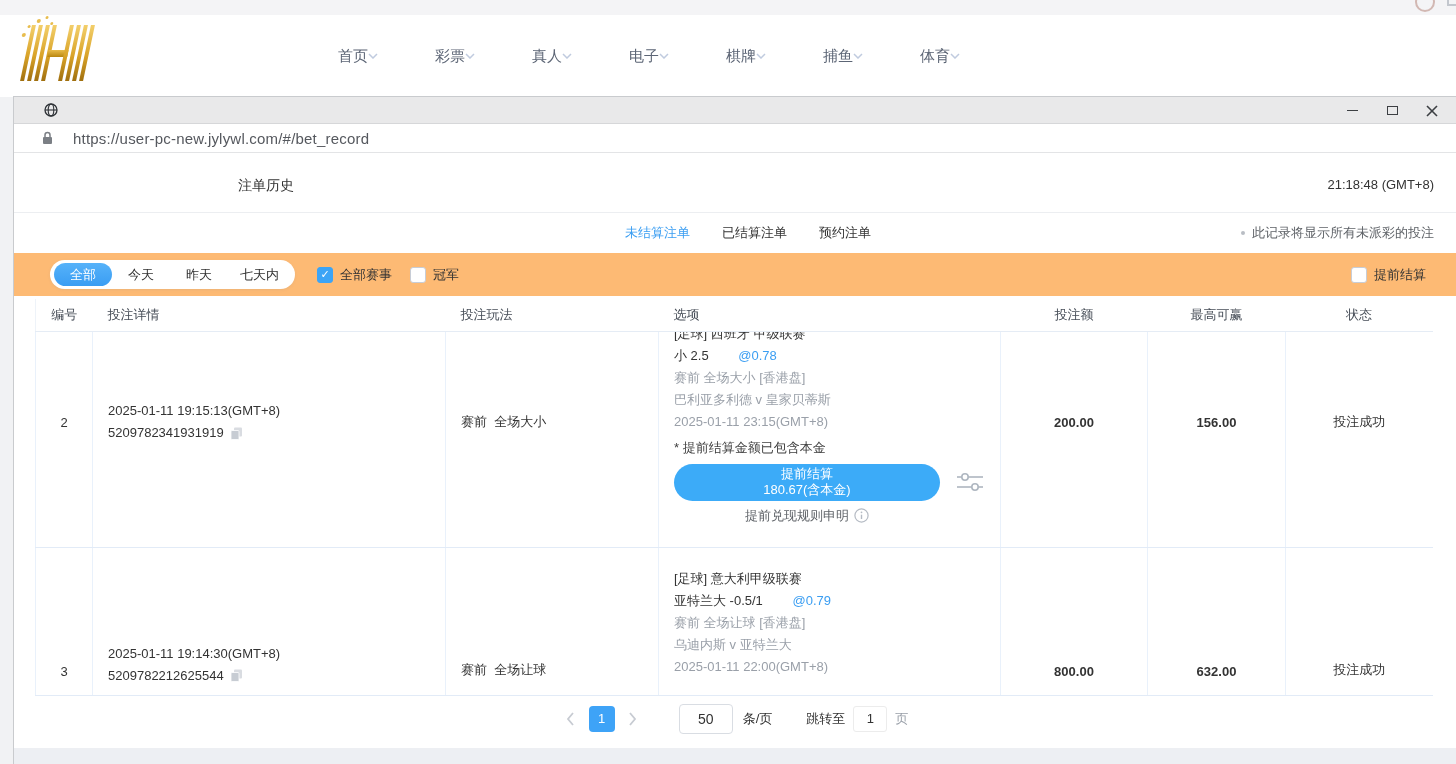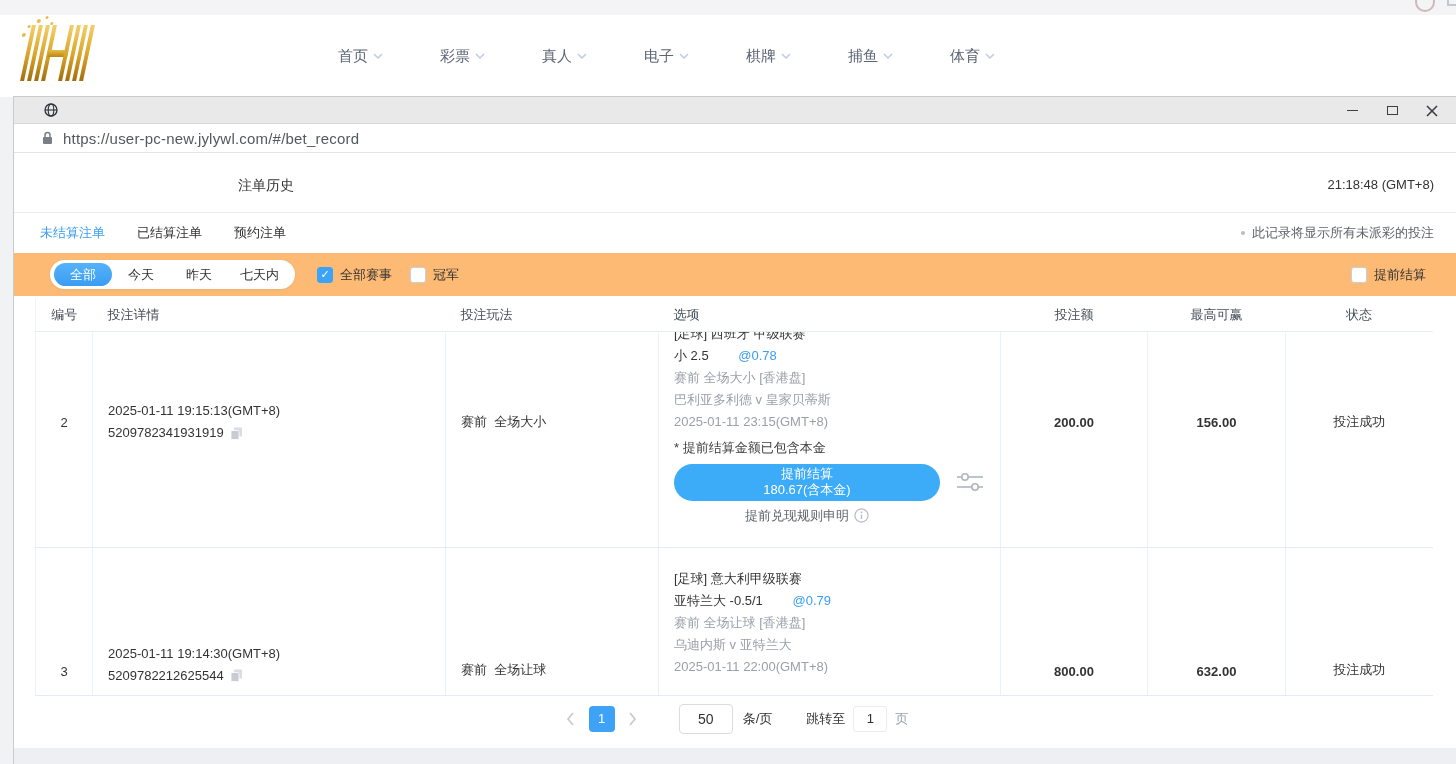--- a/index.html
+++ b/index.html
@@ -20,43 +20,43 @@
                     background:linear-gradient(180deg,#f3cf6b 0%,#d9a328 55%,#a06f0e 100%); }
   .logo-mark .b1{left:14px;} .logo-mark .b2{left:21px;} .logo-mark .b3{left:28px;} .logo-mark .b4{left:35px;}
   .logo-mark .b5{left:52px;} .logo-mark .b6{left:59px;} .logo-mark .b7{left:66px;} .logo-mark .b8{left:73px;}
   .logo-mark .cross { position:absolute; left:36px; top:27px; width:20px; height:7px;
                       background:linear-gradient(180deg,#e9bc4a,#b9860f); }
   .logo-dot { position:absolute; width:4px; height:4px; border-radius:50%; background:#e8bd4e; }
   .logo-text { font-style:italic; font-weight:900; font-size:41px; letter-spacing:1px; margin-left:2px;
                background:linear-gradient(180deg,#f6d97e 5%,#ddab2e 55%,#a8770e 100%);
                -webkit-background-clip:text; background-clip:text; color:transparent; }
   .nav-items { position:absolute; left:338px; top:0; height:82px; display:flex; align-items:center; gap:57px; }
-  .nav-item { display:flex; align-items:center; gap:5px; font-size:15px; color:#5c6575; cursor:pointer; }
+  .nav-item { display:flex; align-items:center; font-size:15px; color:#5c6575; cursor:pointer; }
 
   
   .browser { position:absolute; left:14px; top:97px; width:1442px; height:667px; background:#ffffff;
              box-shadow:0 0 0 1px #c9cbce; }
   .title-bar { position:relative; height:27px; background:#e9e9ea; border-bottom:1px solid #d6d7d9;
                display:flex; align-items:center; padding-left:30px; }
   .title-bar .win-title { font-size:12px; color:#1d1f23; margin-left:8px; }
   .win-controls { position:absolute; right:4px; top:0; height:27px; display:flex; align-items:center; }
   .win-btn { width:40px; height:27px; display:flex; align-items:center; justify-content:center; cursor:pointer; }
   .ic-min { width:11px; height:0; border-top:1.6px solid #3c3f43; }
   .ic-max { width:11px; height:9px; border:1.6px solid #3c3f43; }
   .url-bar { height:29px; background:#fff; border-bottom:1px solid #e3e4e6; display:flex; align-items:center;
              padding-left:28px; }
-  .url-text { font-size:15px; color:#55585e; margin-left:10px; letter-spacing:.2px; }
+  .url-text { font-size:15px; color:#55585e; margin-left:20px; letter-spacing:.2px; }
 
   
   .content { position:relative; height:610px; background:#fff; }
   .page-header { height:60px; border-bottom:1px solid #eceef1; position:relative; }
   .page-title { position:absolute; left:224px; top:24px; font-size:14px; color:#333; }
   .clock { position:absolute; right:22px; top:24px; font-size:13px; color:#333; }
 
-  .tabs-row { height:40px; position:relative; display:flex; align-items:center; padding-left:26px; gap:32px; }
+  .tabs-row { height:40px; position:relative; display:flex; align-items:center; padding-left:26px; gap:32px;justify-content:center; }
   .tab { font-size:13px; color:#333; cursor:pointer; }
   .tab.active { color:#3b9ef2; }
   .tabs-note { position:absolute; right:22px; top:0; height:40px; display:flex; align-items:center; gap:7px;
                font-size:13px; color:#5f6368; }
   .bullet { width:4px; height:4px; border-radius:50%; background:#b9bdc4; }
 
   .filter-strip { height:43px; background:#fdba74; position:relative; display:flex; align-items:center;
                   padding-left:36px; }
   .segmented { background:#fff; border-radius:15px; height:29px; display:flex; align-items:center;
                padding:0 4px; box-shadow:0 1px 3px rgba(120,130,150,.12); }

